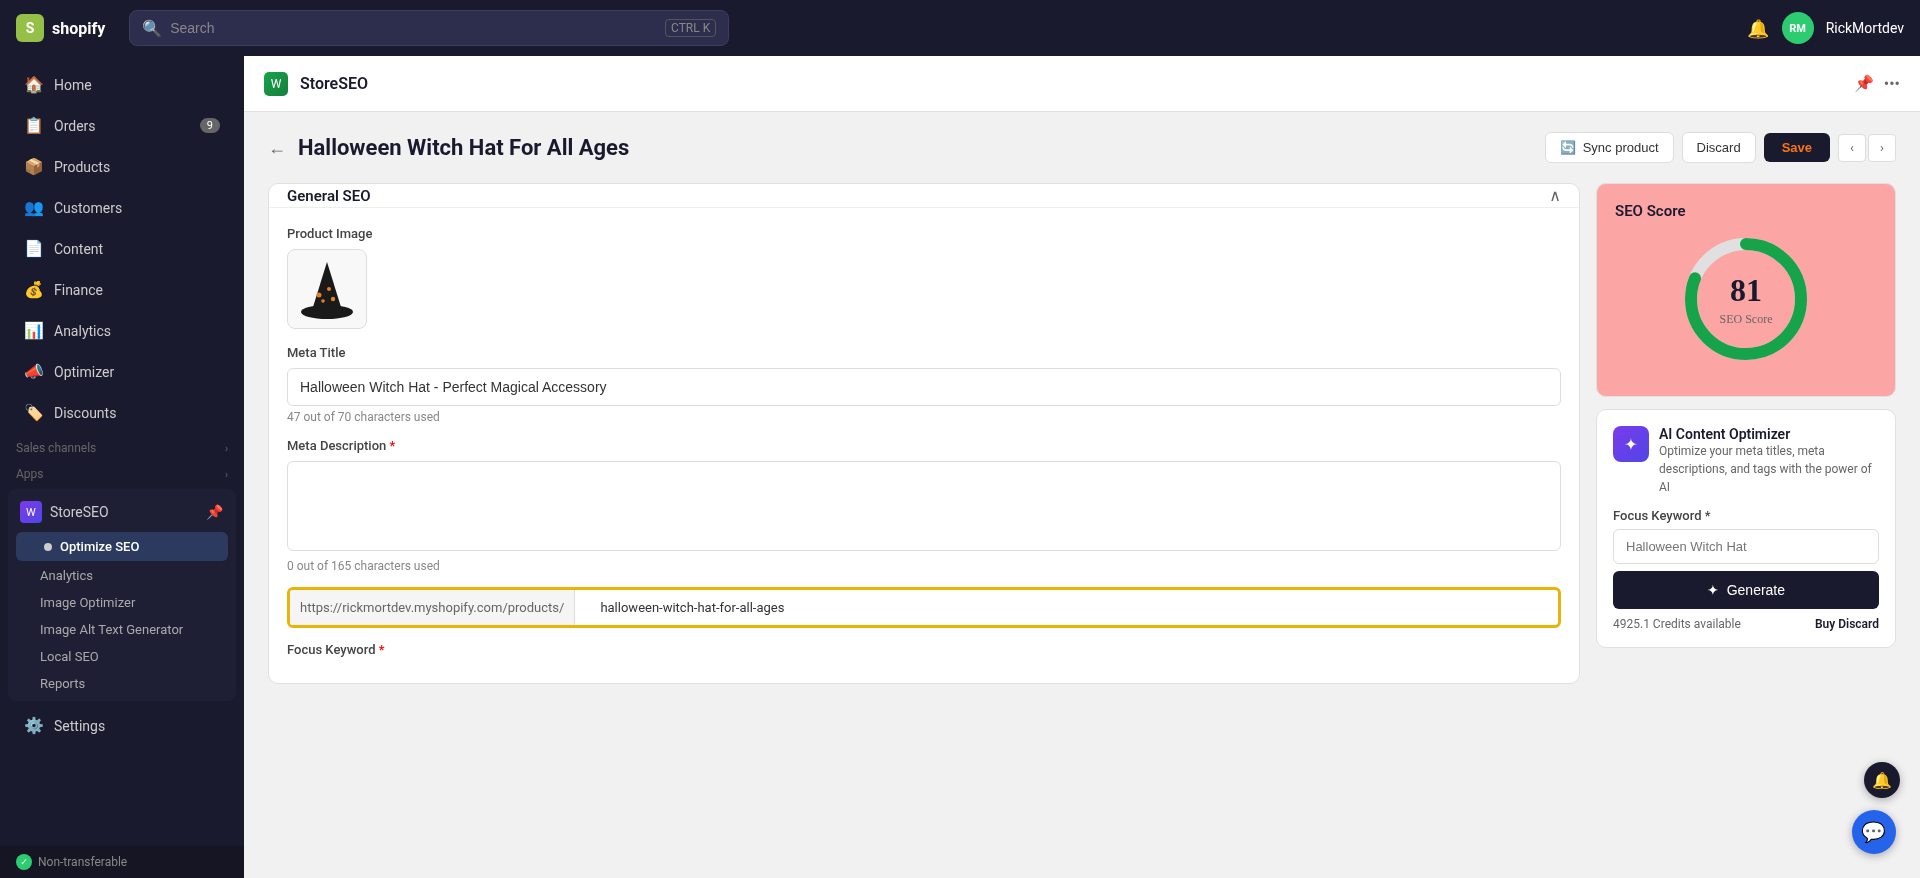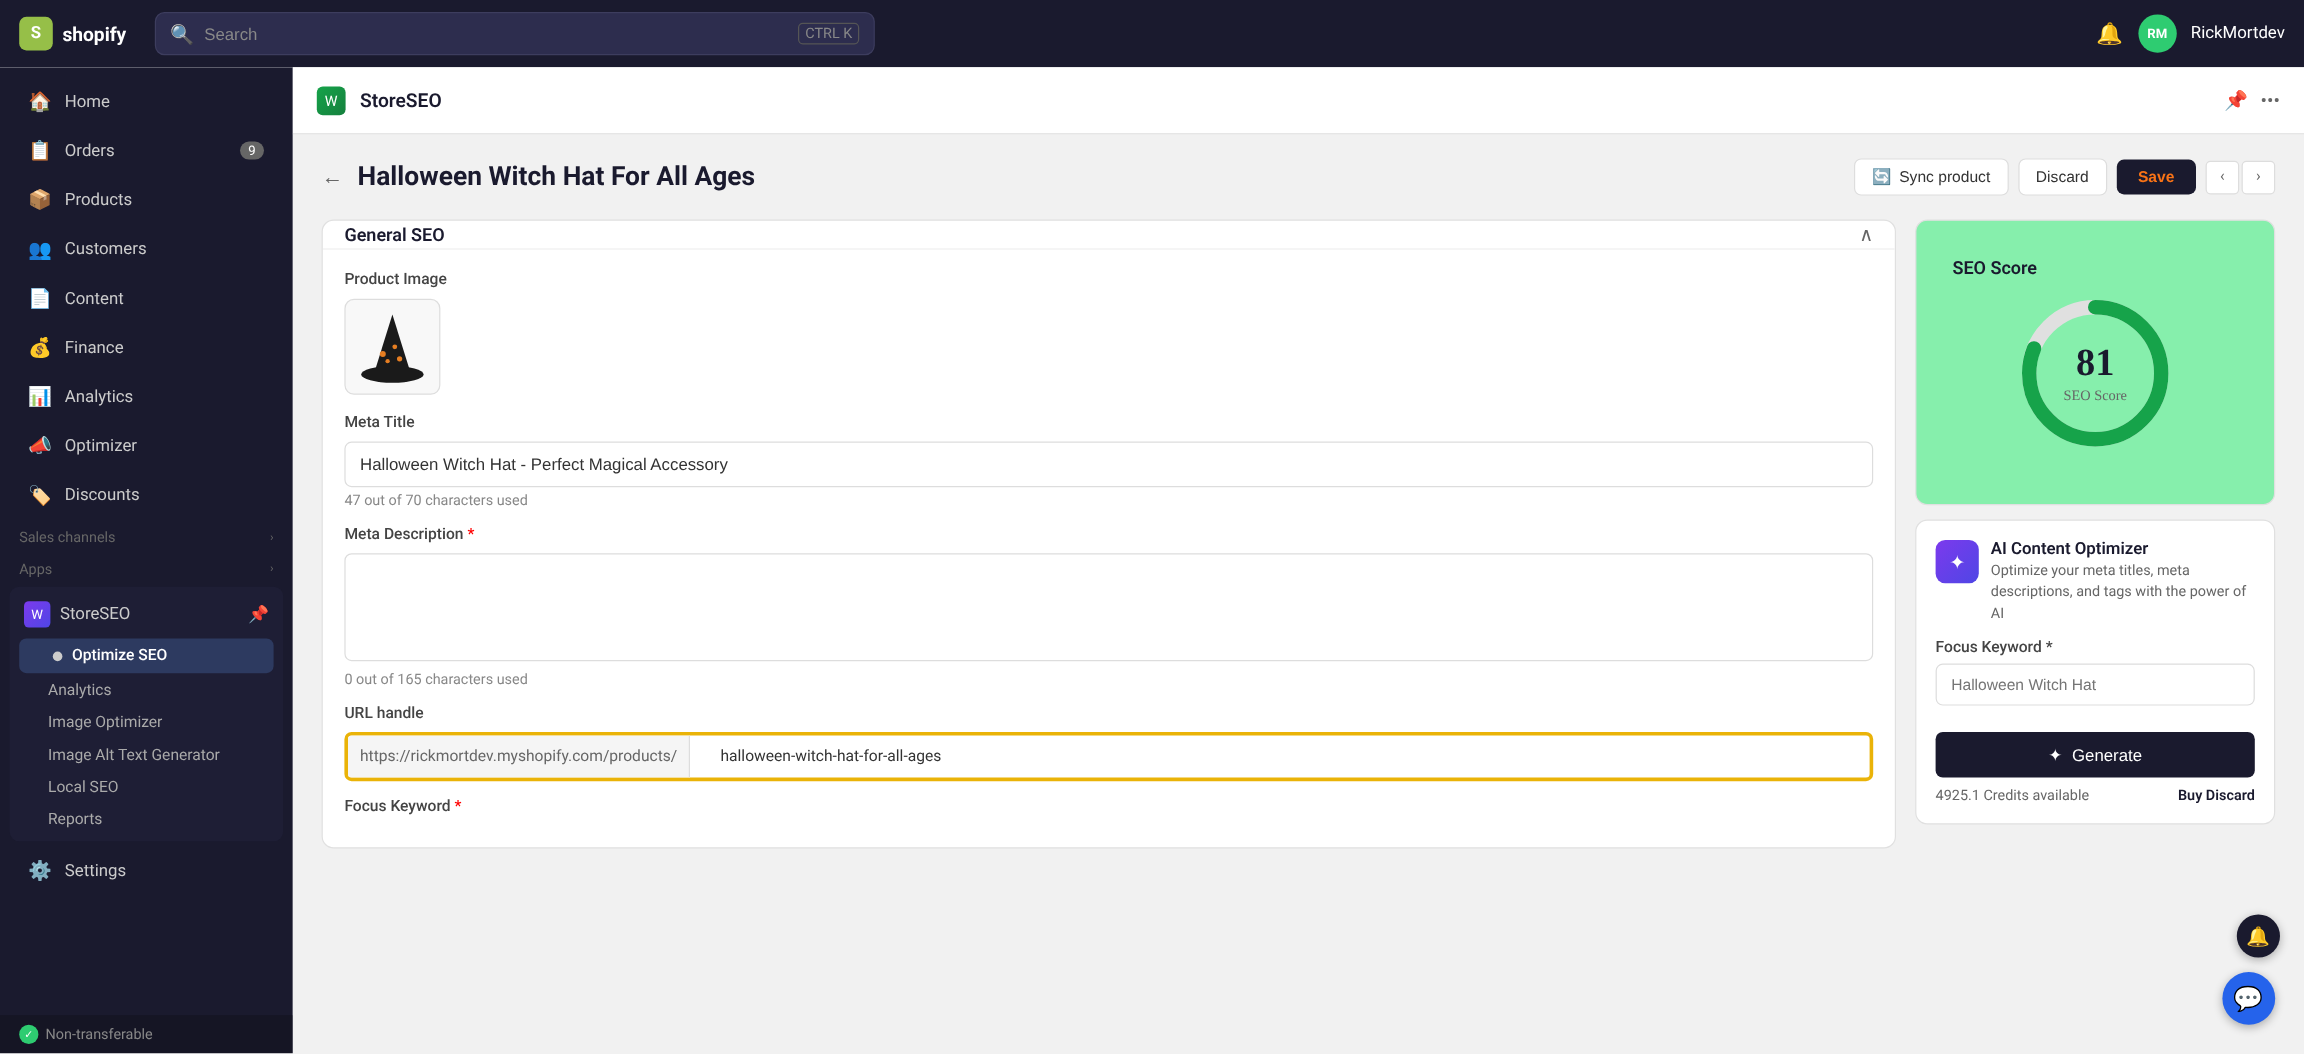--- a/index.html
+++ b/index.html
@@ -78,39 +78,39 @@
     .text-input { width: 100%; border: 1px solid #ddd; border-radius: 6px; padding: 10px 12px; font-size: 14px; color: #333; outline: none; }
     .char-count { font-size: 12px; color: #888; margin-top: 4px; margin-bottom: 14px; }
     .required-star { color: red; }
     .textarea-input { width: 100%; border: 1px solid #ddd; border-radius: 6px; padding: 10px 12px; font-size: 14px; color: #333; outline: none; resize: none; height: 90px; }
     .url-input-wrapper { display: flex; align-items: flex-start; border: 3px solid #eab308; border-radius: 6px; overflow: hidden; gap: 15px; }
     .url-prefix { background: #f5f5f5; padding: 10px 10px; font-size: 13px; color: #666; border-right: 1px solid #ddd; white-space: nowrap; }
     .url-value { padding: 10px 10px; font-size: 13px; color: #333; flex: 1; }
 
     
     .right-panel { width: 300px; flex-shrink: 0; display: flex; flex-direction: column; gap: 12px; }
-    .seo-score-card { background: #86efac; border-radius: 10px; border: 1px solid #e0e0e0; padding: 30px; }
+    .seo-score-card { background: #fca5a5; border-radius: 10px; border: 1px solid #e0e0e0; padding: 18px; }
     .seo-score-title { font-size: 15px; font-weight: 600; color: #1a1a2e; margin-bottom: 14px; }
 
     
     .score-circle-wrapper { display: flex; justify-content: center; margin-bottom: 14px; }
     .score-circle { position: relative; width: 130px; height: 130px; }
     .score-circle svg { transform: rotate(-90deg); }
     .score-text { position: absolute; top: 50%; left: 50%; transform: translate(-50%, -50%); text-align: center; font-family: Liberation Serif, serif; }
     .score-number { font-size: 32px; font-weight: 700; color: #1a1a2e; display: block; }
     .score-label { font-size: 12px; color: #666; }
 
     
     .ai-optimizer-card { background: white; border-radius: 10px; border: 1px solid #e0e0e0; padding: 16px; }
     .ai-optimizer-header { display: flex; align-items: flex-start; gap: 10px; margin-bottom: 12px; }
     .ai-icon { width: 36px; height: 36px; background: linear-gradient(135deg, #7c3aed, #4f46e5); border-radius: 8px; display: flex; align-items: center; justify-content: center; color: white; font-size: 16px; flex-shrink: 0; }
     .ai-title { font-size: 14px; font-weight: 600; color: #1a1a2e; }
     .ai-desc { font-size: 12px; color: #666; line-height: 1.5; }
     .focus-keyword-label { font-size: 13px; color: #444; margin-bottom: 6px; font-weight: 500; }
-    .focus-keyword-input { width: 100%; border: 1px solid #ddd; border-radius: 6px; padding: 9px 12px; font-size: 13px; color: #888; outline: none; margin-bottom: 22px; }
+    .focus-keyword-input { width: 100%; border: 1px solid #ddd; border-radius: 6px; padding: 9px 12px; font-size: 13px; color: #888; outline: none; margin-bottom: 7px; }
     .generate-btn { width: 100%; background: #1a1a2e; color: white; border: none; border-radius: 6px; padding: 11px; font-size: 14px; font-weight: 500; cursor: pointer; display: flex; align-items: center; justify-content: center; gap: 8px; }
     .credits-row { display: flex; align-items: center; justify-content: space-between; margin-top: 8px; }
     .credits-text { font-size: 12px; color: #666; }
     .buy-credits-link { font-size: 12px; color: #1a1a2e; font-weight: 600; cursor: pointer; text-decoration: none; }
 
     
     .chat-bubble { position: fixed; bottom: 24px; right: 24px; width: 44px; height: 44px; background: #2563eb; border-radius: 50%; display: flex; align-items: center; justify-content: center; color: white; font-size: 20px; cursor: pointer; box-shadow: 0 2px 8px rgba(0,0,0,0.3); }
     .notif-bubble { position: fixed; bottom: 80px; right: 20px; width: 36px; height: 36px; background: #1a1a2e; border-radius: 50%; display: flex; align-items: center; justify-content: center; color: white; font-size: 16px; cursor: pointer; box-shadow: 0 2px 8px rgba(0,0,0,0.3); }
   </style>
 </head>
@@ -284,21 +284,20 @@
 
             
             <div class="field-label">
               <span>Meta Description</span>
               <span class="required-star">*</span>
             </div>
             <textarea class="textarea-input" style=""></textarea>
             <div class="char-count">0 out of 165 characters used</div>
 
             
-            <div class="field-label">URL handle</div>
             <div class="url-input-wrapper">
               <span class="url-prefix">https://rickmortdev.myshopify.com/products/</span>
               <span class="url-value">halloween-witch-hat-for-all-ages</span>
             </div>
 
             
             <div class="field-label" style="margin-top:14px;">
               <span>Focus Keyword</span>
               <span class="required-star">*</span>
             </div>

